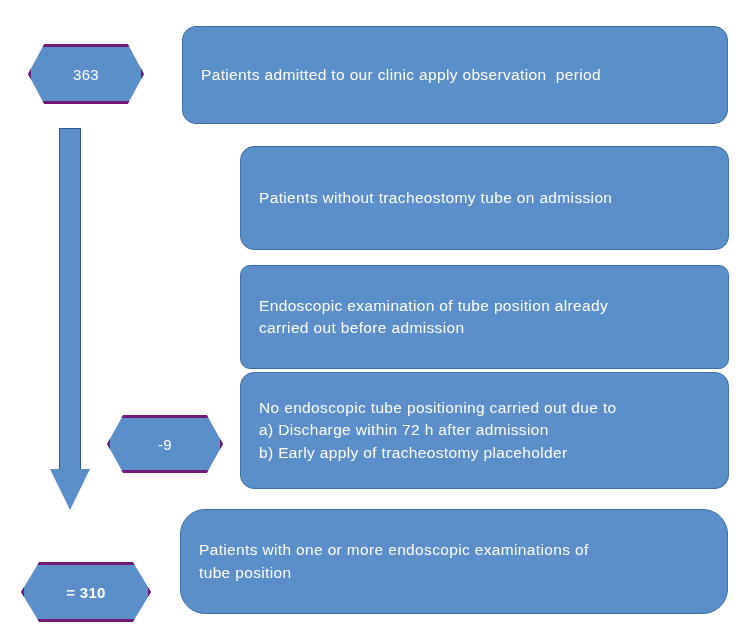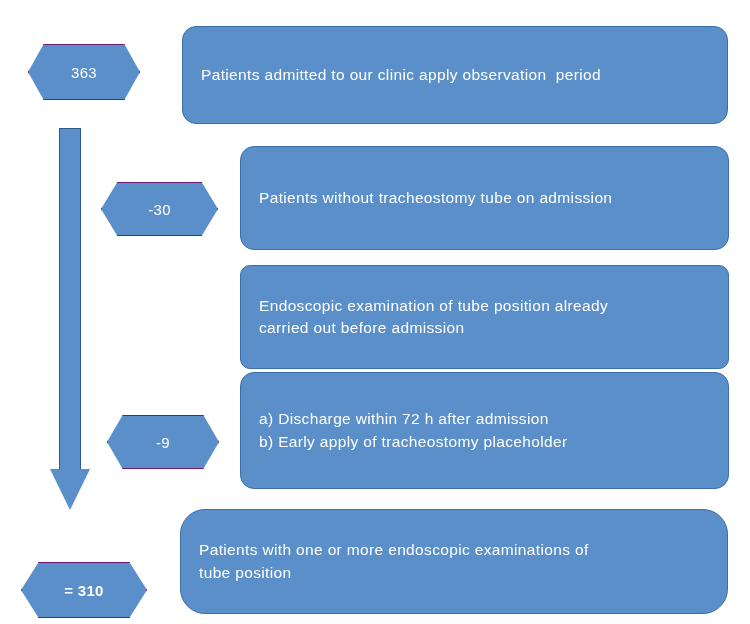--- a/index.html
+++ b/index.html
@@ -16,21 +16,21 @@
   #canvas {
     position: relative;
     width: 750px;
     height: 624px;
   }
 
   
   .hex {
     position: absolute;
     background: #5B8FC9;
-    border: 1px solid #701a75;
+    border: 3px solid #701a75;
     color: #ffffff;
     display: flex;
     align-items: center;
     justify-content: center;
     font-size: 15px;
     letter-spacing: 0.3px;
     -webkit-clip-path: polygon(14% 0%, 86% 0%, 100% 50%, 86% 100%, 14% 100%, 0% 50%);
     clip-path: polygon(14% 0%, 86% 0%, 100% 50%, 86% 100%, 14% 100%, 0% 50%);
   }
 
@@ -93,32 +93,32 @@
   <div id="arrow">
     <div class="shaft"></div>
     <div class="head"></div>
   </div>
 
   <div class="hex" style="left:28px; top:44px; width:110px; height:54px;">363</div>
   <div class="box" style="left:182px; top:26px; width:546px; height:98px;">
     <div class="line">Patients admitted to our clinic apply observation  period</div>
   </div>
 
-  <div class="hex" style="left:101px; top:182px; width:115px; height:52px;">-30</div>
   <div class="box" style="left:240px; top:146px; width:489px; height:104px;">
     <div class="line">Patients without tracheostomy tube on admission</div>
   </div>
 
   <div class="box" style="left:240px; top:265px; width:489px; height:104px;border-radius:10px;">
     <div class="line">Endoscopic examination of tube position already</div>
     <div class="line">carried out before admission</div>
   </div>
 
   <div class="hex" style="left:107px; top:415px; width:110px; height:52px;">-9</div>
   <div class="box" style="left:240px; top:372px; width:489px; height:117px;">
+    <div class="line">No endoscopic tube positioning carried out due to</div>
     <div class="line">a) Discharge within 72 h after admission</div>
     <div class="line">b) Early apply of tracheostomy placeholder</div>
   </div>
 
   <div class="hex" style="left:21px; top:562px; width:124px; height:54px;font-weight:bold;">= 310</div>
   <div class="box" style="left:180px; top:509px; width:548px; height:105px;border-radius:25px;">
     <div class="line">Patients with one or more endoscopic examinations of</div>
     <div class="line">tube position</div>
   </div>
 

